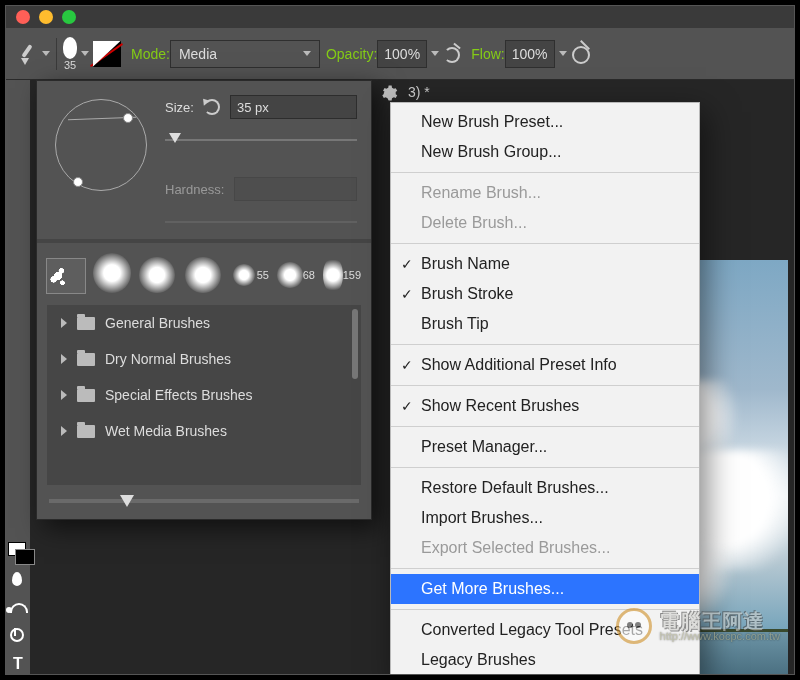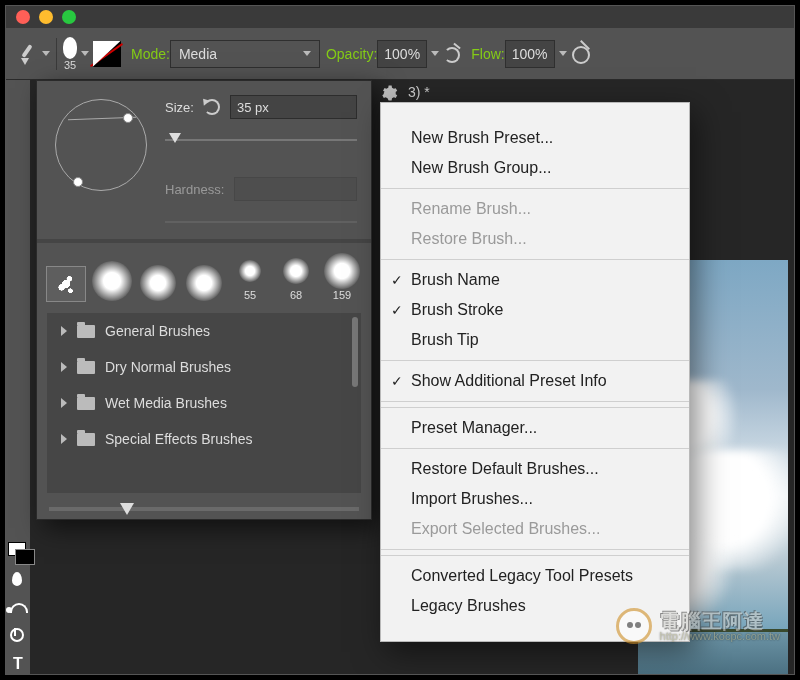--- a/index.html
+++ b/index.html
@@ -81,21 +81,21 @@
   .bp-row { display:flex; align-items:center; gap:10px;}
   .bp-row .reset { width:16px; height:16px; border:2px solid #ccc; border-left-color:transparent; border-radius:50%; position:relative;}
   .bp-row .reset::after { content:""; position:absolute; width:0; height:0; border-left:4px solid transparent; border-right:4px solid transparent; border-bottom:6px solid #ccc; top:-3px; left:-5px; transform:rotate(-40deg);}
   .bp-input { flex:1; height:24px; background:#444; border:1px solid #2d2d2d; color:#ddd; padding:0 6px; font-size:13px; display:flex; align-items:center;}
   .bp-slider { position:relative; height:14px; }
   .bp-slider .track { position:absolute; top:6px; left:0; right:0; height:2px; background:#777;}
   .bp-slider .thumb { position:absolute; top:0; width:0; height:0; border-left:6px solid transparent; border-right:6px solid transparent; border-bottom:10px solid #ddd; left:10px; transform: translateX(-6px) rotate(180deg);}
   .bp-row.disabled { opacity:0.5;margin-top:16px; }
   .bp-divider { height:4px; background:#454545; margin:4px 0;}
   .bp-thumbsrow { display:flex; gap:8px; padding:6px 10px; align-items:flex-end; }
-  .bp-thumb { width:38px; display:flex; flex-direction:column; align-items:center; font-size:11px; color:#ddd; }
+  .bp-thumb { width:38px; display:flex; flex-direction:row; align-items:center; font-size:11px; color:#ddd; }
   .bp-thumb .shape { width:36px; height:36px; border-radius:50%; }
   .bp-thumb .soft { background: radial-gradient(circle, #fff 0%, #fff 30%, rgba(255,255,255,0) 75%); }
   .bp-thumb .hard { background:#fff;}
   .bp-thumb .spatter { background: radial-gradient(circle at 50% 50%, #fff 0%, #fff 20%, transparent 21%), radial-gradient(circle at 30% 60%, #fff 0%, #fff 12%, transparent 13%), radial-gradient(circle at 65% 35%, #fff 0%, #fff 10%, transparent 11%), radial-gradient(circle at 70% 70%, #fff 0%, #fff 8%, transparent 9%); border-radius:40%;}
   .bp-thumb.sel { outline:1px solid #888; background:#5e5e5e;}
   .bp-folderlist { background:#464646; margin:6px 10px 0 10px; height:180px; overflow:hidden; position:relative; }
   .bp-folderlist .scrollbar { position:absolute; top:4px; right:3px; width:6px; height:70px; background:#777; border-radius:3px; }
   .bp-folderitem { display:flex; align-items:center; gap:10px; padding:10px 14px; font-size:14px; color:#ddd; }
   .bp-folderitem .disclose { width:0;height:0;border-top:5px solid transparent;border-bottom:5px solid transparent;border-left:6px solid #bbb;}
   .bp-folderitem .folder { width:18px; height:13px; background:#bbb; position:relative; border-radius:1px;}
@@ -103,21 +103,21 @@
   .bp-botslider { padding:14px 12px 8px 12px; }
   .bp-botslider .track2 { height:4px; background:#6a6a6a; position:relative;}
   .bp-botslider .thumb2 { position:absolute; top:-4px; width:0;height:0; border-left:7px solid transparent;border-right:7px solid transparent;border-bottom:12px solid #ddd; left:25%; transform:translateX(-7px) rotate(180deg);}
 
   
   .gear-float { position:absolute; top:78px; left:374px; color:#bbb; }
   .gear-float svg { width:18px; height:18px; }
   .tabfrag { position:absolute; top:78px; left:402px; color:#ccc; font-size:14px; }
 
   
-  .ctxmenu { position:absolute; top:96px; left:374px; width:310px; background:#f2f2f2; border:1px solid #b9b9b9; box-shadow: 6px 10px 30px rgba(0,0,0,0.5); color:#222; font-size:16px; padding:20px 0;}
+  .ctxmenu { position:absolute; top:96px; left:384px; width:310px; background:#f2f2f2; border:1px solid #b9b9b9; box-shadow: 6px 10px 30px rgba(0,0,0,0.5); color:#222; font-size:16px; padding:4px 0;}
   .cm-item { display:flex; align-items:center; padding:4px 14px 4px 30px; position:relative; line-height:22px;}
   .cm-item.disabled { color:#9a9a9a; }
   .cm-item.checked::before { content:"✓"; position:absolute; left:10px; font-size:14px;}
   .cm-item.selected { background:#2c74ff; color:#fff; }
   .cm-sep { height:1px; background:#cfcfcf; margin:5px 0;}
 </style>
 </head>
 <body>
 
 <div class="frame">
@@ -251,26 +251,26 @@
           <span>General Brushes</span>
         </div>
       <div class="bp-folderitem">
           <span class="disclose"></span>
           <span class="folder"></span>
           <span>Dry Normal Brushes</span>
         </div>
       <div class="bp-folderitem">
           <span class="disclose"></span>
           <span class="folder"></span>
-          <span>Wet Media Brushes</span>
+          <span>Special Effects Brushes</span>
         </div>
       <div class="bp-folderitem">
           <span class="disclose"></span>
           <span class="folder"></span>
-          <span>Special Effects Brushes</span>
+          <span>Wet Media Brushes</span>
         </div>
     </div>
     <div class="bp-botslider">
       <div class="track2">
           <div class="thumb2"></div>
         </div>
     </div>
   </div>
 
   <div class="gear-float">
@@ -278,35 +278,37 @@
         <path d="M12 8a4 4 0 100 8 4 4 0 000-8zm9 4a7.5 7.5 0 00-.14-1.44l2.07-1.6-2-3.46-2.43.98a7.6 7.6 0 00-2.5-1.44L15.5 2h-4l-.5 2.94a7.6 7.6 0 00-2.5 1.44l-2.43-.98-2 3.46 2.07 1.6A7.5 7.5 0 005 12c0 .49.05.97.14 1.44l-2.07 1.6 2 3.46 2.43-.98c.75.62 1.6 1.11 2.5 1.44L11.5 22h4l.5-2.94c.9-.33 1.75-.82 2.5-1.44l2.43.98 2-3.46-2.07-1.6c.09-.47.14-.95.14-1.44z"></path>
       </svg>
   </div>
   <div class="tabfrag"><span>3) *</span></div>
 
   <div class="ctxmenu" id="ctxmenu">
       <div class="cm-item">New Brush Preset...</div>
       <div class="cm-item">New Brush Group...</div>
       <div class="cm-sep"></div>
       <div class="cm-item disabled">Rename Brush...</div>
-      <div class="cm-item disabled">Restore Brush...</div>
+      <div class="cm-item disabled">Delete Brush...</div>
       <div class="cm-sep"></div>
       <div class="cm-item checked">Brush Name</div>
       <div class="cm-item checked">Brush Stroke</div>
       <div class="cm-item">Brush Tip</div>
       <div class="cm-sep"></div>
       <div class="cm-item checked">Show Additional Preset Info</div>
       <div class="cm-sep"></div>
+      <div class="cm-item checked">Show Recent Brushes</div>
       <div class="cm-sep"></div>
       <div class="cm-item">Preset Manager...</div>
       <div class="cm-sep"></div>
       <div class="cm-item">Restore Default Brushes...</div>
       <div class="cm-item">Import Brushes...</div>
       <div class="cm-item disabled">Export Selected Brushes...</div>
       <div class="cm-sep"></div>
+      <div class="cm-item selected">Get More Brushes...</div>
       <div class="cm-sep"></div>
       <div class="cm-item">Converted Legacy Tool Presets</div>
       <div class="cm-item">Legacy Brushes</div>
     </div>
 
   <div class="watermark">
     <div class="wm-face"></div>
     <div class="wm-text">
       <span class="wm-cjk">電腦王阿達</span>
       <span class="wm-url">http://www.kocpc.com.tw</span>

